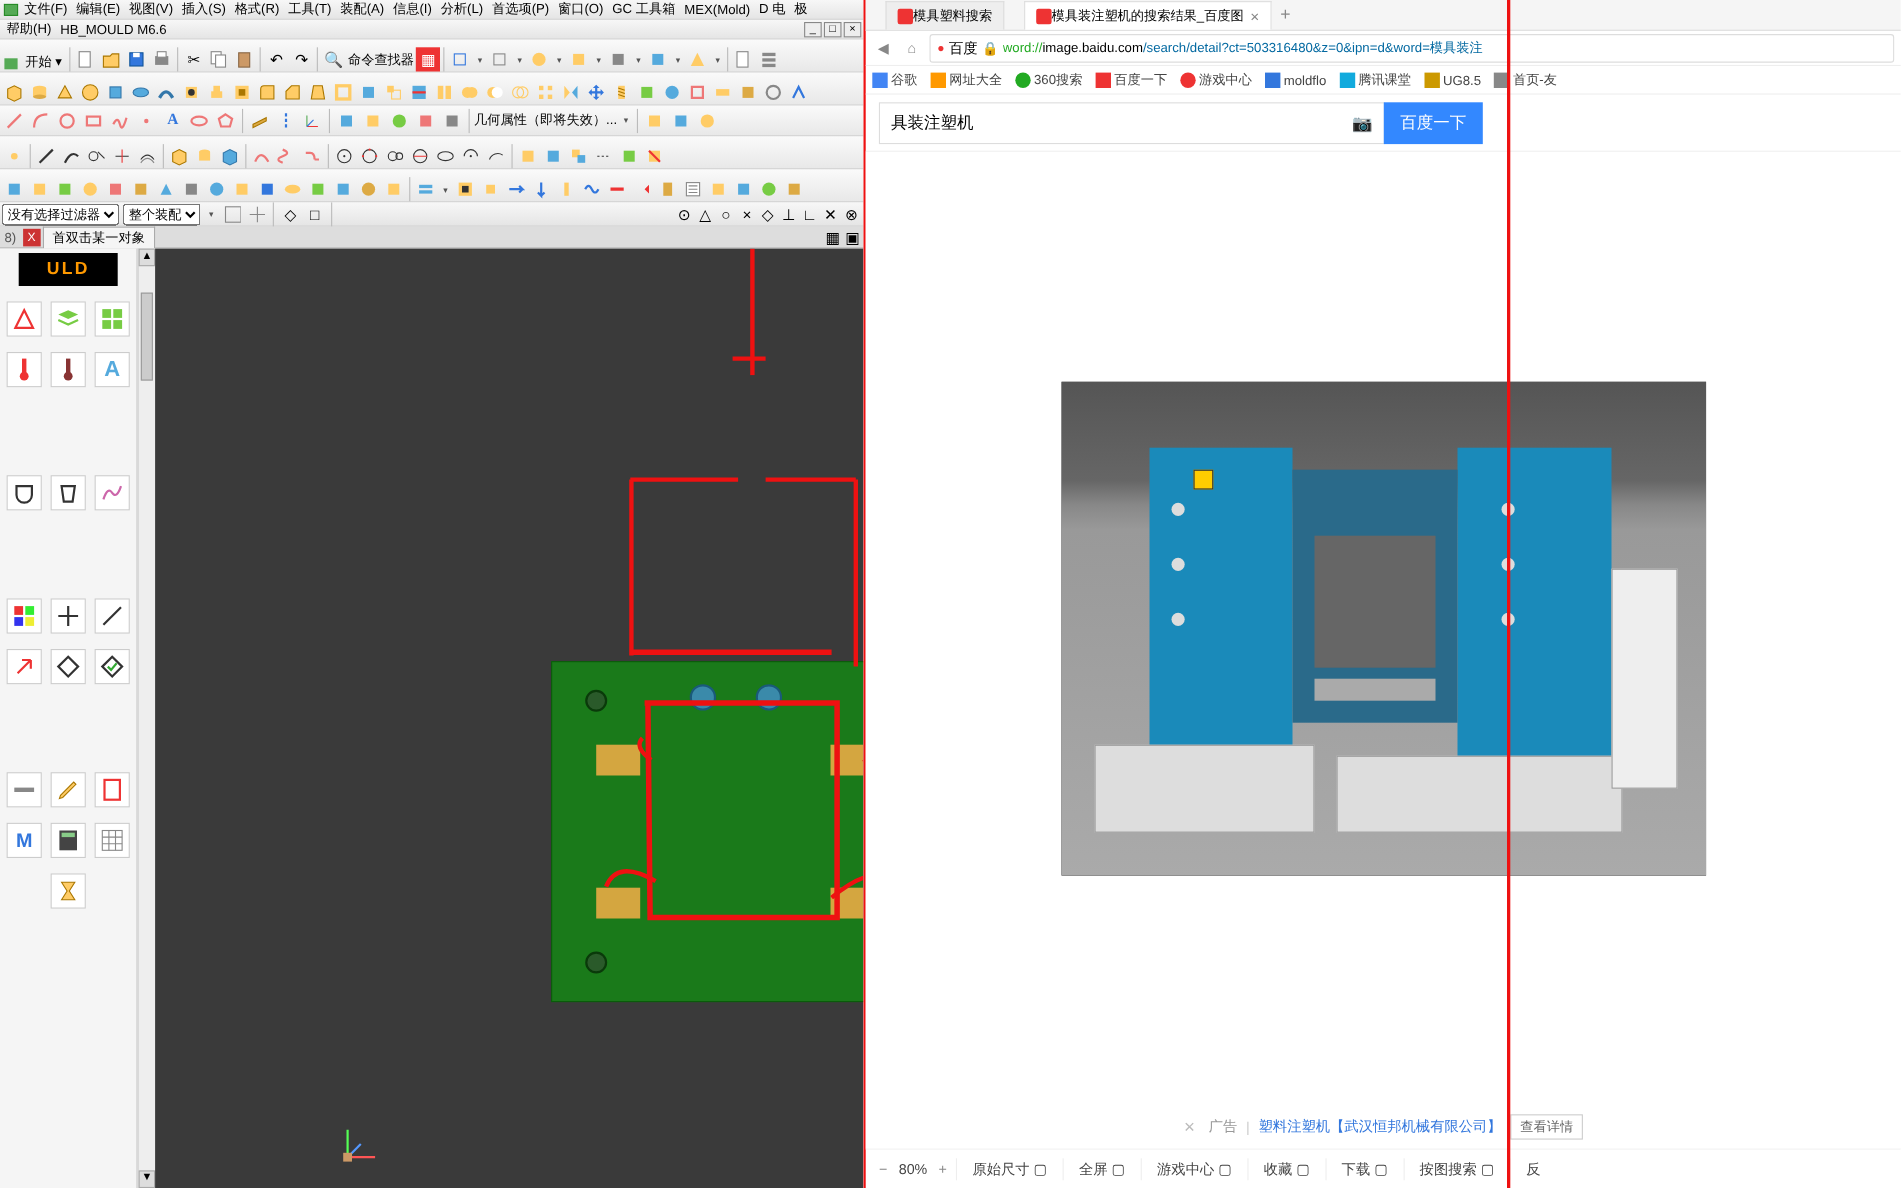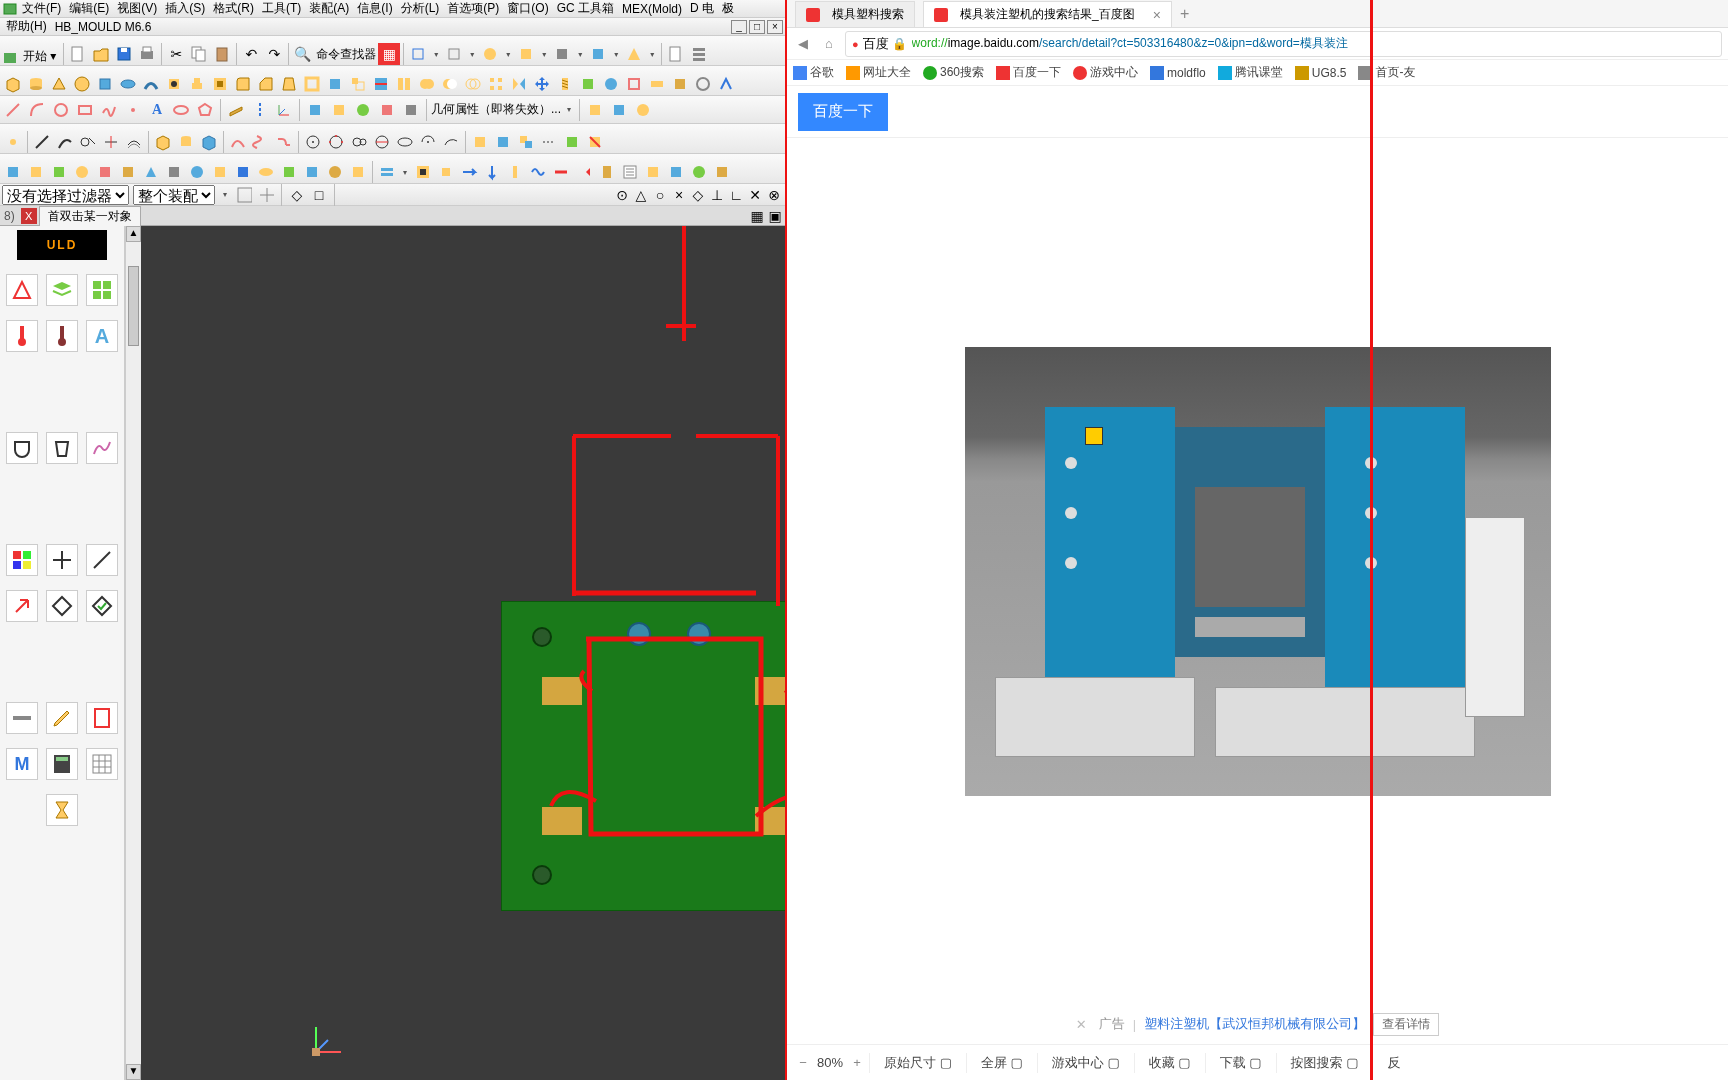--- a/index.html
+++ b/index.html
@@ -13,44 +13,44 @@
 .winctl div{width:16px;height:14px;border:1px solid #888;background:#eee;font-size:10px;text-align:center;line-height:12px}
 .toolbar{height:30px;background:linear-gradient(#fafafa,#e8e8e8);display:flex;align-items:flex-end;padding:0 2px;border-bottom:1px solid #ccc;gap:1px}
 .tbtn{width:22px;height:22px;border:1px solid transparent;display:flex;align-items:center;justify-content:center;font-size:14px}
 .tbtn svg{width:18px;height:18px}
 .sep{width:1px;height:22px;background:#bbb;margin:0 2px}
 .cmd-finder{display:flex;align-items:center;gap:2px;font-size:12px}
 .dd{width:12px;height:22px;display:flex;align-items:center;justify-content:center;font-size:8px;color:#555}
 .toolbar-geom{height:28px;background:linear-gradient(#fafafa,#e8e8e8);border-bottom:1px solid #ccc;display:flex;align-items:center;padding:0 2px;font-size:12px;gap:2px}
 .geom-label{white-space:nowrap}
 .filter-bar{height:22px;background:linear-gradient(#f7f7f7,#e5e5e5);display:flex;align-items:center;font-size:12px;padding:0 2px;gap:4px;border-bottom:1px solid #ccc}
-.filter-bar select{font-size:15px;height:20px}
+.filter-bar select{font-size:12px;height:20px}
 .tab-bar{height:20px;background:#ddd;display:flex;align-items:center;font-size:12px;border-bottom:1px solid #aaa}
 .tab-bar .tab{background:#f5f5f5;border:1px solid #aaa;border-bottom:none;padding:1px 8px;margin-left:2px}
 .tab-bar .closex{width:16px;height:16px;background:#c33;color:#fff;text-align:center;line-height:16px;margin-left:2px;font-size:11px}
 .main-area{flex:1;display:flex;position:relative;background:#f0f0f0}
 .side-panel{width:125px;background:#f5f5f5;border-right:1px solid #ccc;display:flex;flex-direction:column;align-items:center;padding-top:4px;gap:6px}
-.logo{width:90px;height:30px;background:#000;color:#f90;font-weight:bold;font-size:12px;display:flex;align-items:center;justify-content:center;letter-spacing:2px}
+.logo{width:90px;height:30px;background:#000;color:#f90;font-weight:bold;font-size:16px;display:flex;align-items:center;justify-content:center;letter-spacing:2px}
 .sp-row{display:flex;gap:8px;margin-top:8px}
 .sp-btn{width:32px;height:32px;border:1px solid #ccc;background:#fff;display:flex;align-items:center;justify-content:center}
 .sp-btn svg{width:24px;height:24px}
 .viewport{flex:1;background:#3a3a3a;position:relative;overflow:hidden}
 .scrollbar-v{width:16px;background:#eee;border-left:1px solid #ccc;position:relative}
 .scrollbar-v .thumb{position:absolute;left:2px;right:2px;top:40px;height:80px;background:#ccc;border:1px solid #999}
 .scrollbar-v .arr{height:16px;text-align:center;font-size:10px;background:#ddd;border:1px solid #aaa}
 .mold-plate{position:absolute;left:360px;top:375px;width:335px;height:310px;background:#1a7a1a;border:1px solid #0a5a0a}
 .mold-inner{position:absolute;left:82px;top:50px;width:175px;height:195px;background:#a8c8d8}
 .mold-inner2{position:absolute;left:10px;top:10px;right:10px;bottom:10px;background:#8db8cc}
 .hole{position:absolute;width:20px;height:20px;border-radius:50%;background:#2a5a2a;border:2px solid #0a3a0a}
 .hole2{position:absolute;width:24px;height:24px;border-radius:50%;background:#3a8aaa;border:2px solid #1a5a7a}
 .slide{position:absolute;width:40px;height:28px;background:#d4a640}
 .axes{position:absolute;left:165px;bottom:18px;width:40px;height:40px}
 .right-browser{position:absolute;left:785px;top:0;right:0;height:1080px;background:#fff;display:flex;flex-direction:column;border-left:2px solid #e11}
 .br-tabs{height:28px;background:#f5f5f5;display:flex;align-items:flex-end;font-size:12px;border-bottom:1px solid #ddd}
-.br-tab{padding:4px 10px;border:1px solid #ddd;border-bottom:none;background:#fff;display:flex;align-items:center;gap:12px;margin-left:8px}
+.br-tab{padding:4px 10px;border:1px solid #ddd;border-bottom:none;background:#fff;display:flex;align-items:center;gap:0;margin-left:18px}
 .br-tab.inactive{background:#eee}
 .br-tab .x{margin-left:6px;color:#888;font-size:14px}
 .br-newtab{padding:4px 8px;color:#888;font-size:16px}
 .addr-bar{height:32px;display:flex;align-items:center;padding:0 6px;gap:6px;font-size:13px;border-bottom:1px solid #eee}
 .addr-bar .navbtn{width:20px;height:20px;color:#888;display:flex;align-items:center;justify-content:center}
 .addr-box{flex:1;display:flex;align-items:center;border:1px solid #ddd;border-radius:3px;height:26px;padding:0 6px;gap:4px}
 .addr-box .baidu-ico{color:#e33;font-size:11px}
 .addr-box .lock{color:#2a2;font-size:12px}
 .addr-box .url{white-space:nowrap;overflow:hidden;font-size:12px}
 .addr-box .url .g{color:#2a2}
@@ -1114,20 +1114,24 @@
         <span class="bk-ico" style="background:#c90"></span>
         <span>UG8.5</span>
       </span>
     <span>
         <span class="bk-ico" style="background:#888"></span>
         <span>首页-友</span>
       </span>
   </div>
 
   <div class="search-bar">
+    <div class="search-box">
+      <span>具装注塑机</span>
+      <span class="cam">📷</span>
+    </div>
     <div class="search-btn">百度一下</div>
   </div>
 
   <div class="image-area">
     <div class="big-image">
       <div class="machine">
         <div class="machine-bg"></div>
 
         <div class="mframe" style="left:80px;top:60px;width:130px;height:290px"></div>
         <div class="mframe" style="left:360px;top:60px;width:140px;height:290px"></div>

